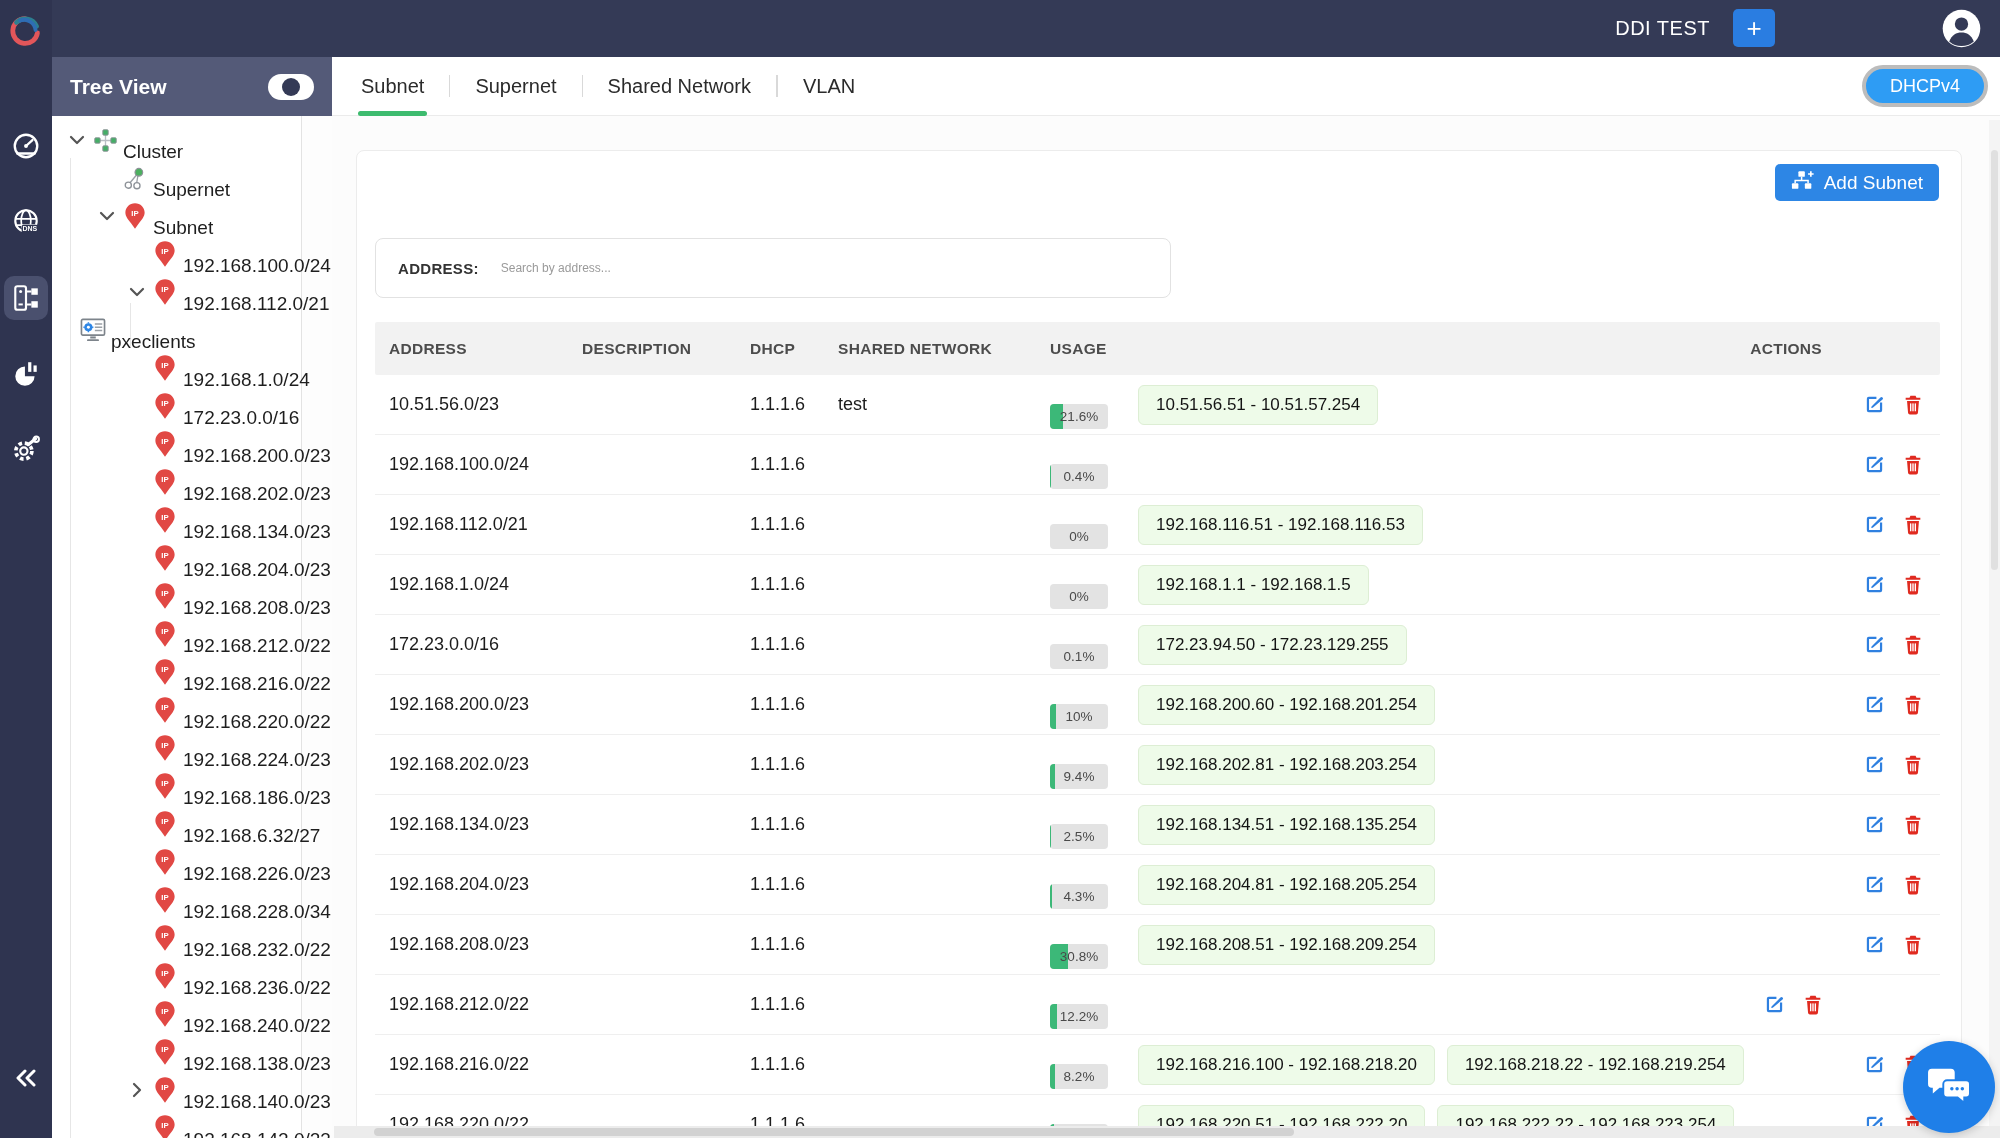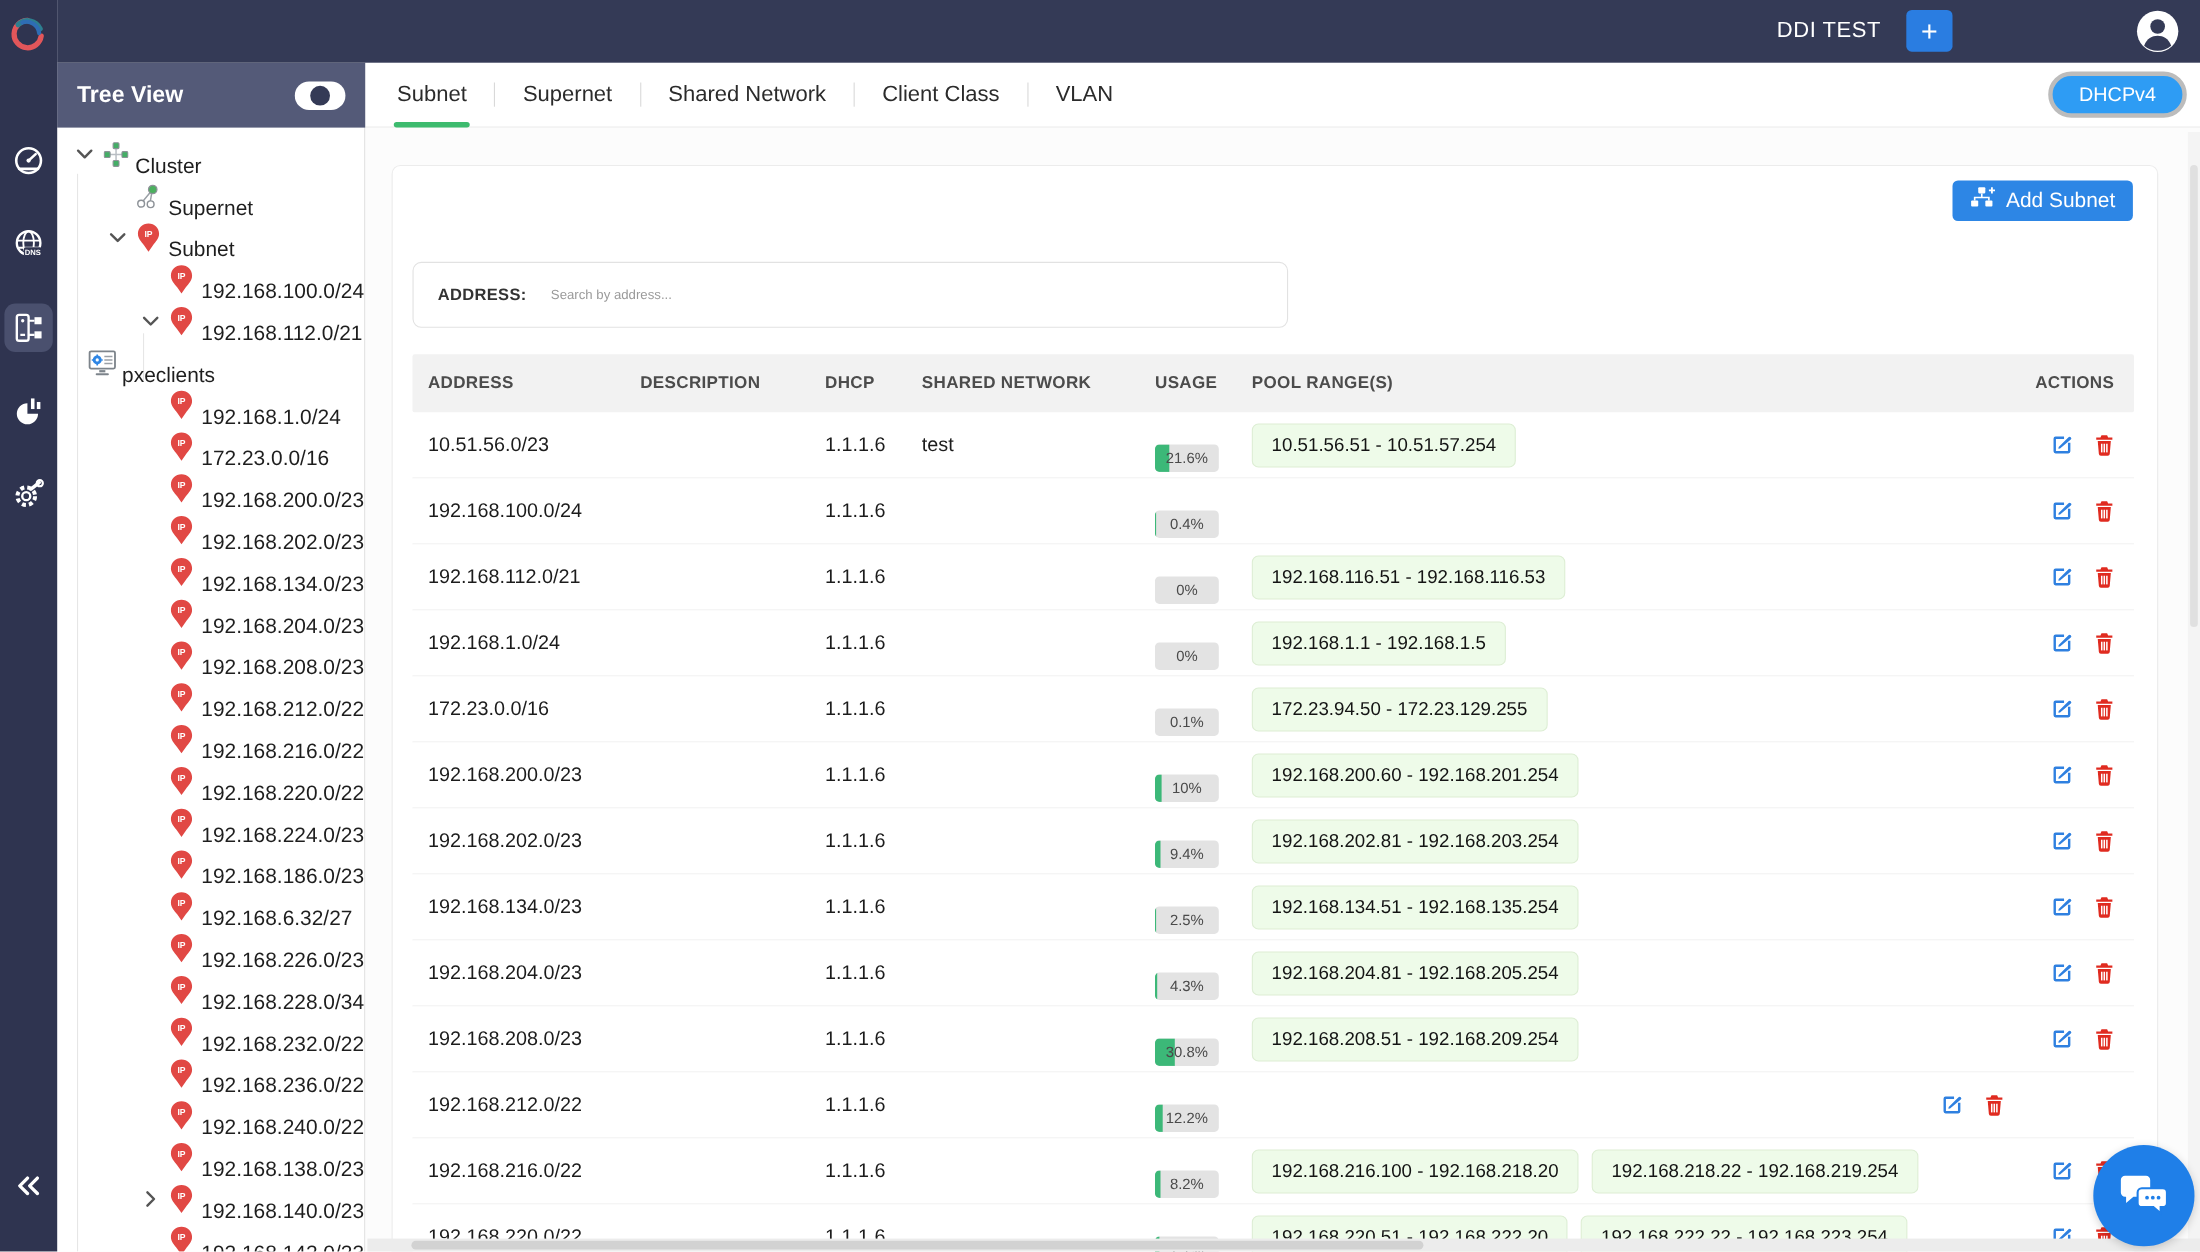--- a/index.html
+++ b/index.html
@@ -15,21 +15,21 @@
   .rail-item.active .ibox { background:#4a506e; }
   .collapse { position:absolute; left:0; bottom:40px; width:52px; height:40px; display:flex; align-items:center; justify-content:center; cursor:pointer; }
 
   
   .topbar { position:absolute; left:52px; top:0; width:1948px; height:57px; background:#343a56; z-index:20; display:flex; align-items:center; }
   .topbar-title { position:absolute; right:290px; color:#ffffff; font-size:20px; letter-spacing:.5px; font-weight:500; }
   .topbar-add { position:absolute; right:225px; top:9px; width:42px; height:38px; background:#2a7de1; border:none; border-radius:5px; color:#fff; font-size:26px; line-height:36px; cursor:pointer; }
   .avatar { position:absolute; right:18px; top:8px; width:41px; height:41px; cursor:pointer; }
 
   
-  .tree-panel { position:absolute; left:52px; top:57px; width:280px; height:1081px; background:#ffffff; border-right:1px solid #e3e3e3; z-index:10; }
+  .tree-panel { position:absolute; left:52px; top:57px; width:250px; height:1081px; background:#ffffff; border-right:1px solid #e3e3e3; z-index:10; }
   .tree-header { position:absolute; left:0; top:0; width:280px; height:59px; background:#545a78; display:flex; align-items:center; padding:0 18px; }
   .tree-header-title { color:#ffffff; font-size:21px; font-weight:600; flex:1; }
   .toggle { width:46px; height:26px; background:#ffffff; border-radius:13px; position:relative; cursor:pointer; }
   .toggle .dot { position:absolute; left:14px; top:4px; width:18px; height:18px; border-radius:50%; background:#343a56; }
   .tree-list { position:absolute; left:0; top:59px; width:280px; height:1022px; overflow:hidden; padding-top:5px; }
   .tree-guide { position:absolute; width:1px; background:#e6e6e6; }
   .tree-item { position:relative; display:flex; align-items:center; height:38px; cursor:pointer; }
   .tree-chev { width:26px; display:flex; align-items:center; justify-content:center; flex:none; }
   .tree-ico { width:30px; display:flex; align-items:center; justify-content:center; flex:none; }
   .tree-label { font-size:19px; color:#1e1e1e; margin-left:3px; white-space:nowrap;margin-top:24px; }
@@ -471,21 +471,20 @@
   </div>
 
   <div class="main">
     <div class="tabbar" id="tabbar">
         <div class="tab active">Subnet</div>
         <div class="tab-divider"></div>
         <div class="tab">Supernet</div>
         <div class="tab-divider"></div>
         <div class="tab">Shared Network</div>
         <div class="tab-divider"></div>
-        <div class="tab">Client Class</div>
         <div class="tab-divider"></div>
         <div class="tab">VLAN</div>
       </div>
     <div class="dhcp-pill">DHCPv4</div>
 
     <div class="card">
       <button class="add-subnet">
         <span>
           <svg viewBox="0 0 26 22" width="24" height="21">
             <rect x="8" y="1" width="7" height="6" rx="1" fill="#ffffff"></rect>
@@ -503,21 +502,20 @@
         <input class="search-input" type="text" placeholder="Search by address..." style="">
       </div>
 
       <div class="table">
         <div class="trow thead" id="tableHead">
             <div class="th">ADDRESS</div>
             <div class="th">DESCRIPTION</div>
             <div class="th">DHCP</div>
             <div class="th">SHARED NETWORK</div>
             <div class="th">USAGE</div>
-            <div class="th">POOL RANGE(S)</div>
             <div class="th right">ACTIONS</div>
           </div>
         <div class="tbody" id="tableBody">
             <div class="trow">
               <span class="td">10.51.56.0/23</span>
               <span class="td"></span>
               <span class="td">1.1.1.6</span>
               <span class="td">test</span>
               <span class="td"><span class="usage-badge"><span class="usage-fill" style="width:21.6%"></span><span class="usage-text">21.6%</span></span></span>
               <span class="td">

